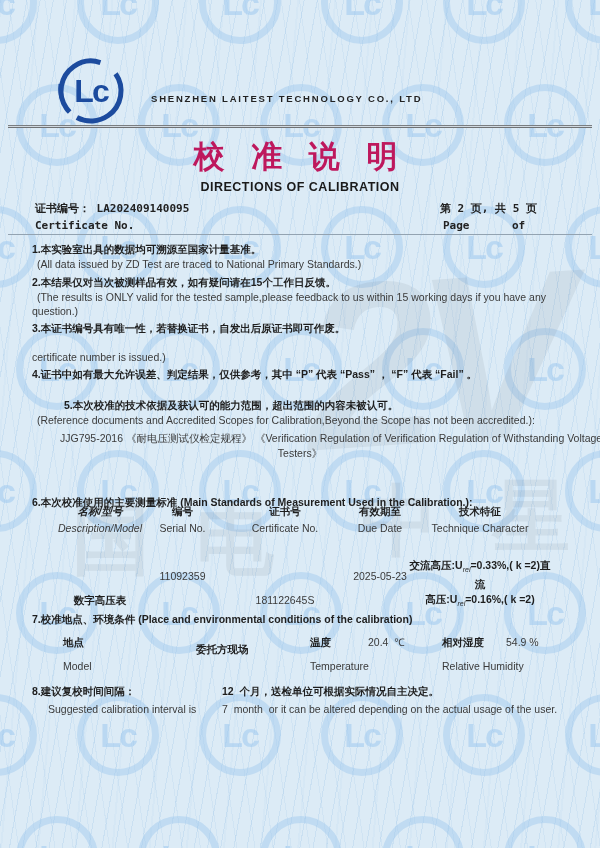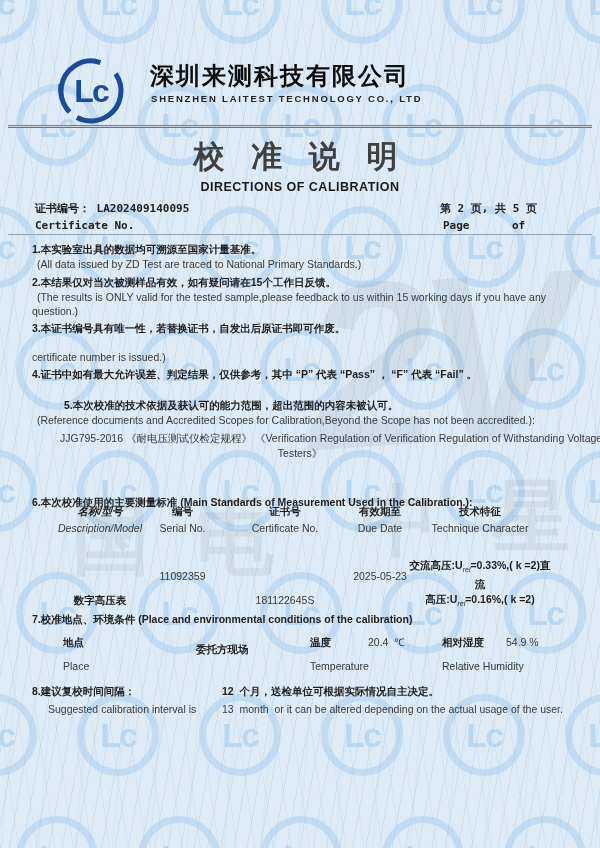--- a/index.html
+++ b/index.html
@@ -32,21 +32,21 @@
   .content{position:absolute; inset:0;}
 
   
   .logo{position:absolute; left:52px; top:54px; width:78px; height:74px;}
   .company-cn{position:absolute; left:150px; top:60px; font-size:24px; font-weight:bold; color:#0d0d0d; letter-spacing:2px;}
   .company-en{position:absolute; left:151px; top:93px; font-size:9.5px; font-weight:bold; color:#222; letter-spacing:1.8px;}
   .header-rule{position:absolute; left:8px; right:8px; top:125px; height:3px;
     background:linear-gradient(#3f3f3f, #dfe9f2 45%, #3f3f3f);}
 
   .title-cn{position:absolute; left:0; right:0; top:136px; text-align:center;
-    font-size:31px; font-weight:bold; color:#404040; letter-spacing:9px;}
+    font-size:31px; font-weight:bold; color:#be185d; letter-spacing:9px;}
   .title-en{position:absolute; left:0; right:0; top:180px; text-align:center;
     font-size:12.5px; font-weight:600; color:#1a1a1a; letter-spacing:0.5px;}
 
   .mono{font-family:"DejaVu Sans Mono", monospace;}
   .cert-line1{position:absolute; top:201px; font-size:11px; font-weight:bold; color:#222;}
   .cert-line2{position:absolute; top:219px; font-size:11px; font-weight:bold; color:#222;}
   .thin-rule{position:absolute; left:8px; right:8px; top:234px; height:1px; background:#93a3b1;}
 
   .t{position:absolute; font-size:10.5px; line-height:13px; white-space:pre;}
   .cn{color:#1e1e1e; font-weight:600;}
@@ -124,21 +124,20 @@
 
   <div class="content" data-interactable="false">
 
     <div class="logo" data-interactable="false">
       <svg width="78" height="74" viewBox="0 0 78 74" data-interactable="false">
         <circle cx="39" cy="37" r="30" fill="none" stroke="#1c4b9e" stroke-width="5" stroke-dasharray="80 9 80 20" transform="rotate(-35 39 37)"></circle>
         <path d="M 8 30 A 31 31 0 0 0 12 50" fill="none" stroke="#1c4b9e" stroke-width="3"></path>
         <text x="39" y="48" text-anchor="middle" font-size="32" font-weight="bold" fill="#1c4b9e" font-family="Liberation Sans, sans-serif" letter-spacing="-2">Lc</text>
       </svg>
     </div>
-    <div class="company-cn" data-interactable="false">深圳来测科技有限公司</div>
     <div class="company-en" data-interactable="false">SHENZHEN LAITEST TECHNOLOGY CO., LTD</div>
     <div class="header-rule" data-interactable="false"></div>
 
     <div class="title-cn" data-interactable="false">校 准 说 明</div>
     <div class="title-en" data-interactable="false">DIRECTIONS OF CALIBRATION</div>
 
     <div class="cert-line1 mono" style="left:35px;" data-interactable="false">证书编号： LA202409140095</div>
     <div class="cert-line2 mono" style="left:35px;" data-interactable="false">Certificate No.</div>
     <div class="cert-line1 mono" style="left:440px;" data-interactable="false">第 2 页, 共 5 页</div>
     <div class="cert-line2 mono" style="left:443px;" data-interactable="false">Page</div>
@@ -195,23 +194,23 @@
       <div data-interactable="false"><span class="cn">高压:U</span><i class="ital"><sub>rel</sub></i><span class="cn">=0.16%,( k =2)</span></div>
     </div>
 
     <div class="t cn" style="left:32px; top:613px;" data-interactable="false">7.校准地点、环境条件 (Place and environmental conditions of the calibration)</div>
     <div class="t cn" style="left:63px;  top:636px;" data-interactable="false">地点</div>
     <div class="t cn" style="left:196px; top:643px;" data-interactable="false">委托方现场</div>
     <div class="t cn" style="left:310px; top:636px;" data-interactable="false">温度</div>
     <div class="t en" style="left:368px; top:636px;" data-interactable="false">20.4  ℃</div>
     <div class="t cn" style="left:442px; top:636px;" data-interactable="false">相对湿度</div>
     <div class="t en" style="left:506px; top:636px;" data-interactable="false">54.9 %</div>
-    <div class="t en" style="left:63px;  top:660px;" data-interactable="false">Place</div>
+    <div class="t en" style="left:63px;  top:660px;" data-interactable="false">Model</div>
     <div class="t en" style="left:310px; top:660px;" data-interactable="false">Temperature</div>
     <div class="t en" style="left:442px; top:660px;" data-interactable="false">Relative Humidity</div>
 
     <div class="t cn" style="left:32px;  top:685px;" data-interactable="false">8.建议复校时间间隔：</div>
     <div class="t cn" style="left:222px; top:685px;" data-interactable="false">12  个月，送检单位可根据实际情况自主决定。</div>
     <div class="t en" style="left:48px;  top:703px;" data-interactable="false">Suggested calibration interval is</div>
-    <div class="t en" style="left:222px; top:703px;" data-interactable="false">13  month  or it can be altered depending on the actual usage of the user.</div>
+    <div class="t en" style="left:222px; top:703px;" data-interactable="false">7  month  or it can be altered depending on the actual usage of the user.</div>
 
   </div>
 </div>
 
 </body></html>

